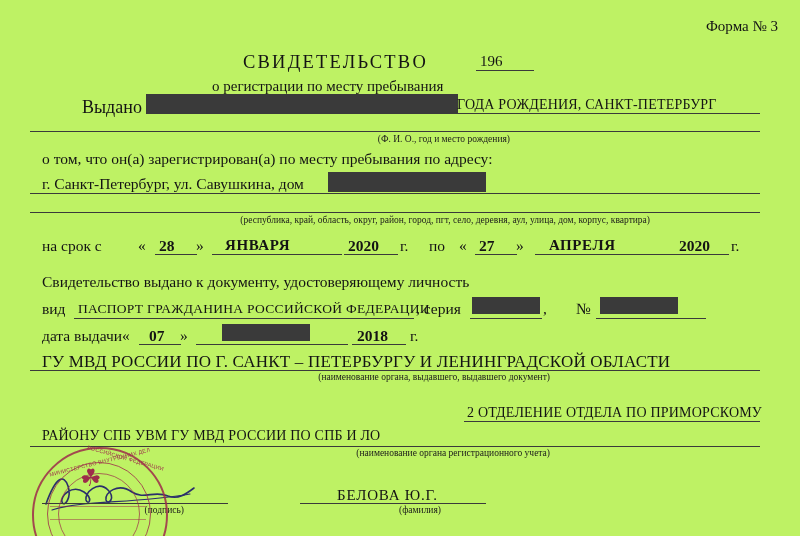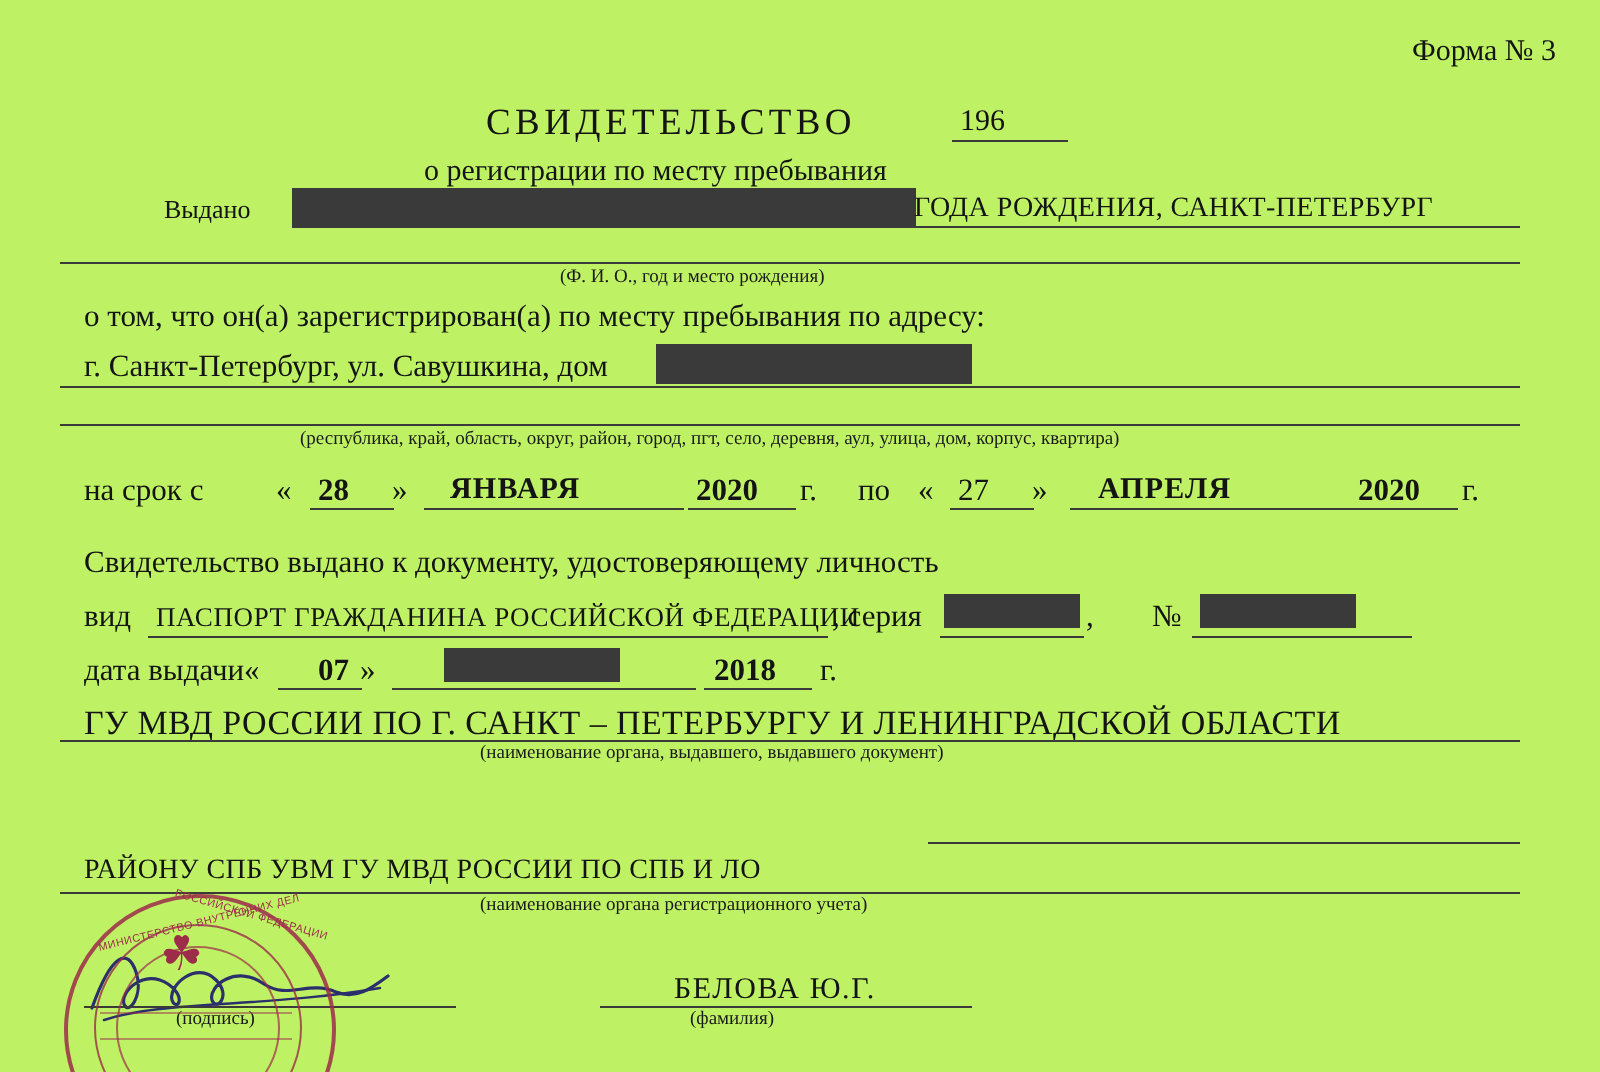--- a/index.html
+++ b/index.html
@@ -25,21 +25,21 @@
     background: #3a3a3a;
   }
   .redact {
     position: absolute;
     background: #3a3a3a;
   }
   .hint {
     position: absolute;
     font-size: 9.5px;
     color: #1a1a1a;
-    text-align: left;
+    text-align: right;
     font-family: "Liberation Serif", serif;
   }
   .txt {
     position: absolute;
     white-space: nowrap;
     font-family: "Liberation Serif", serif;
   }
 
   
   #form-no {
@@ -62,21 +62,21 @@
   #cert-subtitle {
     top: 78px;
     left: 212px;
     font-size: 15px;
   }
 
   
   #label-issued {
     top: 97px;
     left: 82px;
-    font-size: 13px;
+    font-size: 18px;
   }
   #issued-tail {
     top: 97px;
     left: 457px;
     font-size: 14px;
     letter-spacing: .2px;
   }
 
   
   #line-about {
@@ -93,37 +93,37 @@
   
   #term-prefix { top: 237px; left: 42px;  font-size: 15.5px; }
   #term-q1     { top: 237px; left: 138px; font-size: 15.5px; }
   #term-day1   { top: 237px; left: 159px; font-size: 15.5px; font-weight: bold; }
   #term-q2     { top: 237px; left: 196px; font-size: 15.5px; }
   #term-month1 { top: 237px; left: 225px; font-size: 15px; font-weight: bold; letter-spacing: .6px; }
   #term-year1  { top: 237px; left: 348px; font-size: 15.5px; font-weight: bold; }
   #term-g1     { top: 237px; left: 400px; font-size: 15.5px; }
   #term-po     { top: 237px; left: 429px; font-size: 15.5px; }
   #term-q3     { top: 237px; left: 459px; font-size: 15.5px; }
-  #term-day2   { top: 237px; left: 479px; font-size: 15.5px; font-weight: normal; }
+  #term-day2   { top: 237px; left: 479px; font-size: 15.5px; font-weight: bold; }
   #term-q4     { top: 237px; left: 516px; font-size: 15.5px; }
   #term-month2 { top: 237px; left: 549px; font-size: 15px; font-weight: bold; letter-spacing: .6px; }
   #term-year2  { top: 237px; left: 679px; font-size: 15.5px; font-weight: bold; }
   #term-g2     { top: 237px; left: 731px; font-size: 15.5px; }
 
   
   #doc-line1 { top: 273px; left: 42px; font-size: 15.5px; }
   #doc-kind-label { top: 300px; left: 42px; font-size: 15.5px; }
   #doc-kind-value { top: 301px; left: 78px; font-size: 13.5px; letter-spacing: .3px; }
   #doc-series-label { top: 300px; left: 416px; font-size: 15.5px; }
   #doc-comma { top: 300px; left: 543px; font-size: 15.5px; }
   #doc-num-label { top: 300px; left: 576px; font-size: 15.5px; }
 
   #doc-date-label { top: 327px; left: 42px; font-size: 15.5px; }
   #doc-date-q1 { top: 327px; left: 122px; font-size: 15.5px; }
-  #doc-date-day { top: 327px; left: 159px; font-size: 15.5px; font-weight: bold; text-align: center; }
+  #doc-date-day { top: 327px; left: 149px; font-size: 15.5px; font-weight: bold; text-align: center; }
   #doc-date-q2 { top: 327px; left: 180px; font-size: 15.5px; }
   #doc-date-year { top: 327px; left: 357px; font-size: 15.5px; font-weight: bold; }
   #doc-date-g { top: 327px; left: 410px; font-size: 15.5px; }
 
   #doc-authority { top: 352px; left: 42px; font-size: 17px; letter-spacing: .2px; }
 
   
   #chief-label { top: 403px; left: 38px; font-size: 15.5px; }
   #chief-value1 { top: 405px; left: 467px; font-size: 14px; letter-spacing: .2px; }
   #chief-value2 { top: 428px; left: 42px; font-size: 14px; letter-spacing: .2px; }
@@ -269,20 +269,21 @@
   <div class="txt" id="doc-date-year">2018</div>
   <div class="txt" id="doc-date-g">г.</div>
   <div class="line" style="left:139px; top:344px; width:42px;"></div>
   <div class="line" style="left:196px; top:344px; width:152px;"></div>
   <div class="line" style="left:352px; top:344px; width:54px;"></div>
 
   <div class="txt" id="doc-authority">ГУ  МВД  РОССИИ  ПО  Г. САНКТ – ПЕТЕРБУРГУ  И  ЛЕНИНГРАДСКОЙ ОБЛАСТИ</div>
   <div class="line" style="left:30px; top:370px; width:730px;"></div>
   <div class="hint" style="left:240px; top:372px; width:310px;">(наименование органа, выдавшего, выдавшего документ)</div>
 
+  <div class="txt" id="chief-value1">2 ОТДЕЛЕНИЕ ОТДЕЛА  ПО ПРИМОРСКОМУ</div>
   <div class="line" style="left:464px; top:421px; width:296px;"></div>
   <div class="txt" id="chief-value2">РАЙОНУ СПБ УВМ  ГУ  МВД  РОССИИ  ПО СПБ  И  ЛО</div>
   <div class="line" style="left:30px; top:446px; width:730px;"></div>
   <div class="hint" style="left:240px; top:448px; width:310px;">(наименование органа регистрационного учета)</div>
 
   <svg id="signature" class="abs" viewBox="0 0 160 45" xmlns="http://www.w3.org/2000/svg">
     <path d="M4 34 C 14 6, 22 4, 26 16 C 30 28, 22 38, 20 32 C 18 26, 30 14, 42 22
              C 52 29, 46 36, 44 30 C 42 23, 56 10, 66 20 C 74 28, 66 36, 64 30
              C 62 23, 76 12, 90 22 C 102 30, 112 20, 126 26 C 136 30, 144 24, 152 18" fill="none" stroke="#2b2f6b" stroke-width="1.6" stroke-linecap="round"></path>
     <path d="M10 40 C 40 30, 90 34, 148 24" fill="none" stroke="#2b2f6b" stroke-width="1.2" stroke-linecap="round"></path>

